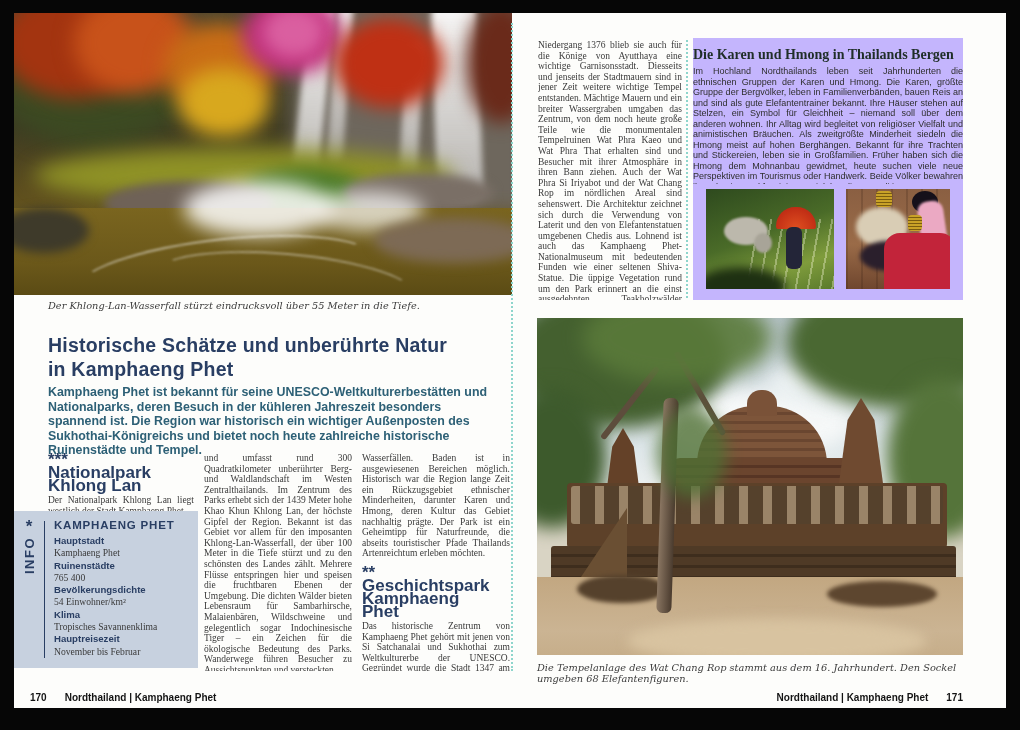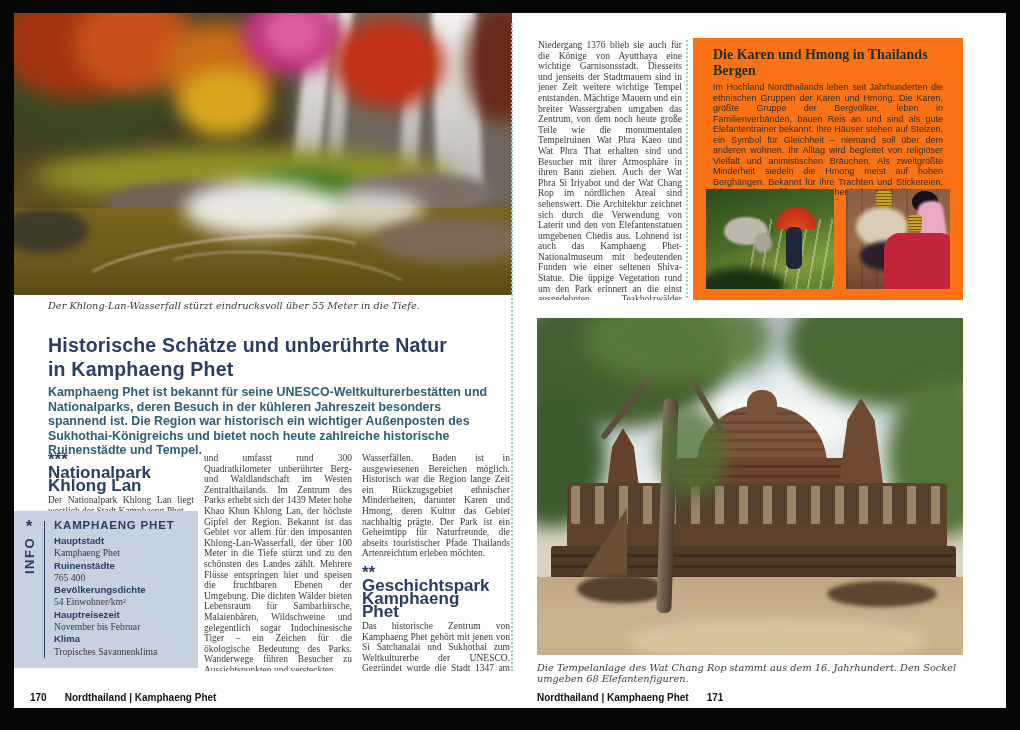--- a/index.html
+++ b/index.html
@@ -22,21 +22,21 @@
   .info-tab{width:30px;display:flex;flex-direction:column;align-items:center;padding-top:9px;}
   .info-star{font-size:17px;font-weight:700;color:#293e63;line-height:14px;}
   .info-vert{writing-mode:vertical-rl;transform:rotate(180deg);font-weight:700;font-size:13px;
              letter-spacing:1.5px;color:#293e63;margin-top:3px;}
   .info-rule{width:1px;background:#293e63;margin:10px 0;}
   .info-content{padding:8px 9px 6px 9px;flex:1;}
   .info-title{font-weight:700;font-size:11.5px;letter-spacing:0.8px;color:#293e63;margin-bottom:4px;}
   .fact-label{font-weight:700;font-size:9.6px;line-height:12.3px;color:#293e63;}
   .fact-value{font-family:"Liberation Serif",serif;font-size:9.6px;line-height:12.3px;color:#3a3a3a;}
   
-  .featurebox{background:#f97316;box-sizing:border-box;padding:9px 20px;}
+  .featurebox{background:#c4b5fd;box-sizing:border-box;padding:9px 0;}
   .feature-title{font-family:"Liberation Serif",serif;font-weight:700;font-size:14px;
                  line-height:16px;color:#1f2e28;margin-bottom:3px;}
   .feature-text{font-size:9px;line-height:10.5px;color:#2e2e2e;text-align:justify;
                 height:118px;overflow:hidden;}
   .fphoto{position:relative;overflow:hidden;height:100px;}
   .footer{font-weight:700;font-size:10px;color:#141414;}
   .lead{font-weight:700;font-size:12.4px;line-height:14.6px;color:#2d6076;}
   .headline{font-weight:700;font-size:19.5px;line-height:23.5px;color:#293e63;
             letter-spacing:0.2px;white-space:pre-line;}
 </style>
@@ -99,26 +99,26 @@
         </div>
       <div>
           <div class="fact-label">Ruinenstädte</div>
           <div class="fact-value">765 400</div>
         </div>
       <div>
           <div class="fact-label">Bevölkerungsdichte</div>
           <div class="fact-value">54 Einwohner/km²</div>
         </div>
       <div>
+          <div class="fact-label">Klima</div>
+          <div class="fact-value">Tropisches Savannenklima</div>
+        </div>
+      <div>
           <div class="fact-label">Hauptreisezeit</div>
           <div class="fact-value">November bis Februar</div>
-        </div>
-      <div>
-          <div class="fact-label">Klima</div>
-          <div class="fact-value">Tropisches Savannenklima</div>
         </div>
     </div>
   </div>
 
   <div class="abs col" style="left:190px;top:440px;width:148px;height:218px;">
     <p class="serif">und umfasst rund 300 Quadratkilometer unberührter Berg- und Waldlandschaft im Westen Zentralthailands. Im Zentrum des Parks erhebt sich der 1439 Meter hohe Khao Khun Khlong Lan, der höchste Gipfel der Region. Bekannt ist das Gebiet vor allem für den imposanten Khlong-Lan-Wasserfall, der über 100 Meter in die Tiefe stürzt und zu den schönsten des Landes zählt. Mehrere Flüsse entspringen hier und speisen die fruchtbaren Ebenen der Umgebung. Die dichten Wälder bieten Lebensraum für Sambarhirsche, Malaienbären, Wildschweine und gelegentlich sogar Indochinesische Tiger – ein Zeichen für die ökologische Bedeutung des Parks. Wanderwege führen Besucher zu Aussichtspunkten und versteckten</p>
   </div>
 
   <div class="abs col" style="left:348px;top:440px;width:148px;height:218px;">
     <p class="serif">Wasserfällen. Baden ist in ausgewiesenen Bereichen möglich. Historisch war die Region lange Zeit ein Rückzugsgebiet ethnischer Minderheiten, darunter Karen und Hmong, deren Kultur das Gebiet nachhaltig prägte. Der Park ist ein Geheimtipp für Naturfreunde, die abseits touristischer Pfade Thailands Artenreichtum erleben möchten.</p>
@@ -190,17 +190,17 @@
 
     <div class="sh" style="left:123px;top:80px;width:15px;height:215px;background:linear-gradient(90deg,#8a7662,#4a3b2e);transform:rotate(2deg);border-radius:6px;"></div>
     <div class="sh" style="left:90px;top:40px;width:6px;height:90px;background:#5d4d3c;transform:rotate(38deg);border-radius:4px;"></div>
     <div class="sh" style="left:160px;top:28px;width:6px;height:95px;background:#5d4d3c;transform:rotate(-30deg);border-radius:4px;"></div>
     <div class="sh" style="left:45px;top:-25px;width:190px;height:90px;background:#5a7a3a;filter:blur(10px);opacity:.9;"></div>
     <div class="sh" style="left:120px;top:90px;width:70px;height:90px;background:#4f7034;filter:blur(8px);opacity:.8;"></div>
   </div>
 
   <div class="abs caption" style="left:523px;top:649px;width:426px;">Die Tempelanlage des Wat Chang Rop stammt aus dem 16. Jahrhundert. Den Sockel umgeben 68 Elefantenfiguren.</div>
 
-  <div class="abs footer" style="left:523px;top:679px;width:426px;text-align:left;">
+  <div class="abs footer" style="left:523px;top:679px;width:426px;text-align:right;">
     <span style="margin-right:18px;">Nordthailand | Kamphaeng Phet</span><span>171</span>
   </div>
 
 </div>
 
 </body></html>

